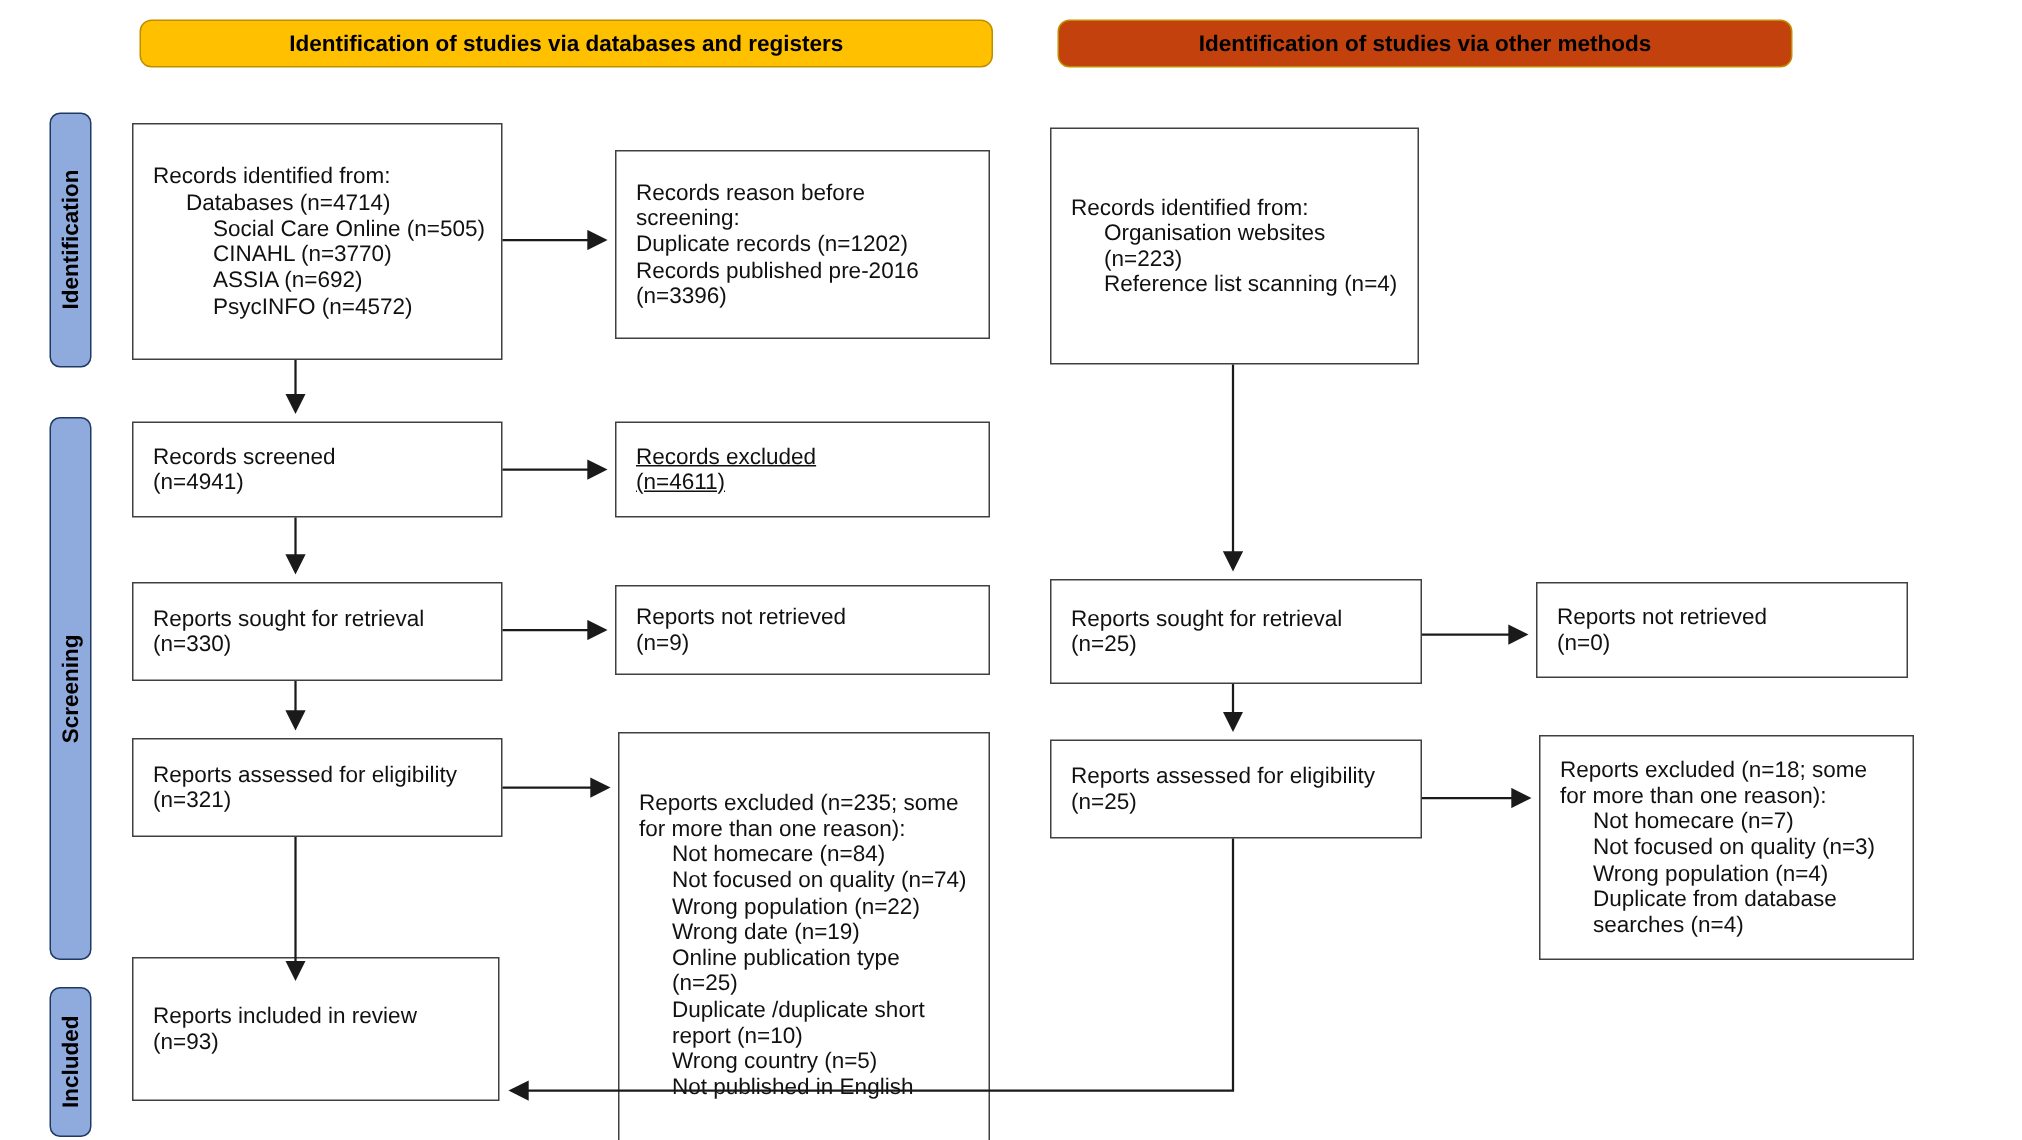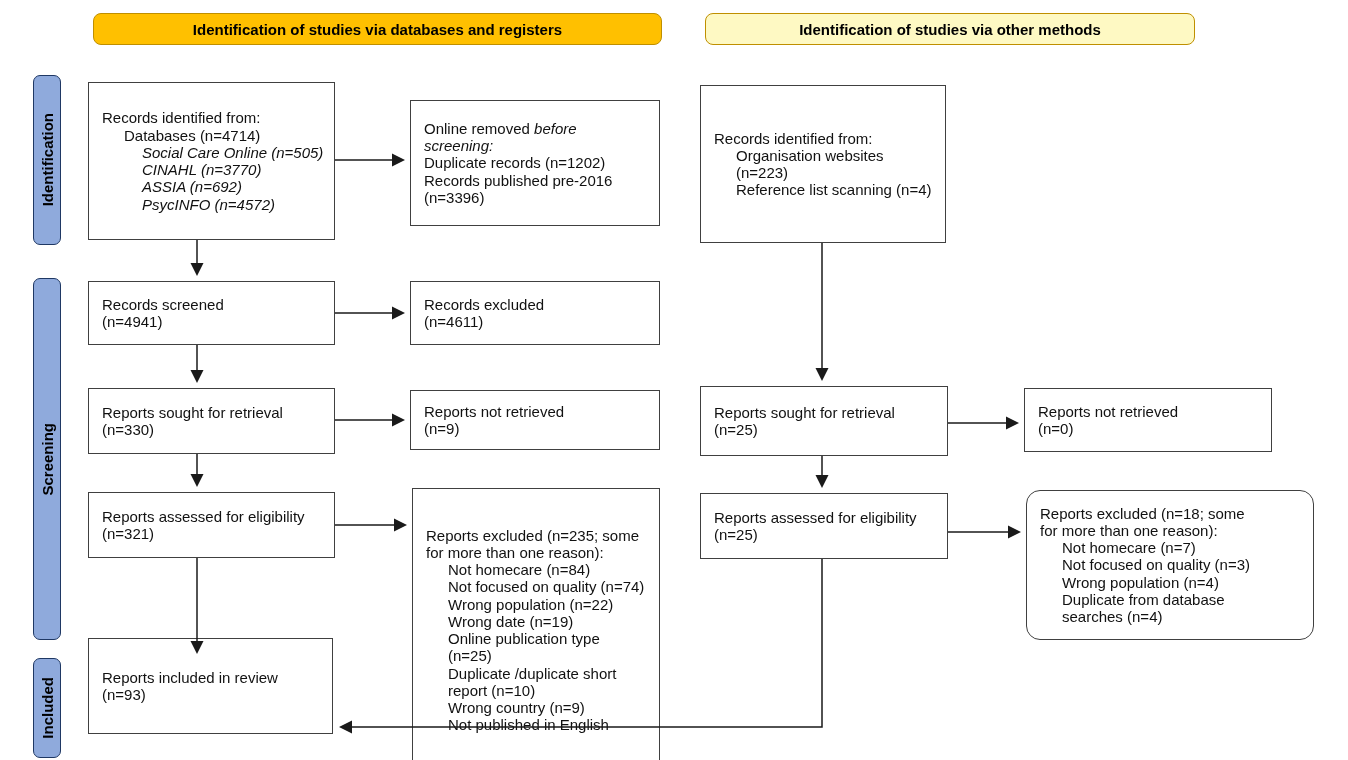--- a/index.html
+++ b/index.html
@@ -26,66 +26,66 @@
   #side-screening      { top:278px; height:360px; }
   #side-included       { top:658px; height:98px;  }
   .box {
     position:absolute; background:#fff; border:1.5px solid #404040;
     box-sizing:border-box; display:flex; flex-direction:column; justify-content:center;
     padding:5px 5px 5px 13px; font-size:15px; line-height:1.15;
   }
   .line { white-space:normal; }
   .line.ind1 { padding-left:22px; }
   .line.ind2 { padding-left:40px; }
-  .it { font-style:italic; }
+  .it { }
   
   #records-identified-db    { left:88px;  top:82px;  width:247px; height:158px; }
   #records-removed          { left:410px; top:100px; width:250px; height:126px; }
   #records-identified-other { left:700px; top:85px;  width:246px; height:158px; }
   #records-screened         { left:88px;  top:281px; width:247px; height:64px; }
-  #records-excluded         { left:410px; top:281px; width:250px; height:64px; }
+  #records-excluded         { left:410px; top:281px; width:250px; height:64px;text-decoration:underline; }
   #reports-sought-db        { left:88px;  top:388px; width:247px; height:66px; }
   #reports-not-retrieved-db { left:410px; top:390px; width:250px; height:60px; }
   #reports-sought-other     { left:700px; top:386px; width:248px; height:70px; }
   #reports-not-retrieved-other { left:1024px; top:388px; width:248px; height:64px; }
   #reports-assessed-db      { left:88px;  top:492px; width:247px; height:66px; }
   #reports-excluded-db      { left:412px; top:488px; width:248px; height:284px; }
   #reports-assessed-other   { left:700px; top:493px; width:248px; height:66px; }
-  #reports-excluded-other   { left:1026px; top:490px; width:288px; height:150px;border-radius:14px; }
+  #reports-excluded-other   { left:1026px; top:490px; width:250px; height:150px; }
   #reports-included         { left:88px;  top:638px; width:245px; height:96px; }
   #arrow-layer { position:absolute; left:0; top:0; pointer-events:none; }
 </style>
 </head>
 <body>
 
 <div id="stage">
 
   <div class="banner" id="banner-left" style="background: rgb(255, 192, 0); border: 1.5px solid rgb(191, 143, 0);">Identification of studies via databases and registers</div>
-  <div class="banner" id="banner-right" style="background: #fef9c3; border: 1.5px solid rgb(191, 143, 0);">Identification of studies via other methods</div>
+  <div class="banner" id="banner-right" style="background: #c2410c; border: 1.5px solid rgb(191, 143, 0);">Identification of studies via other methods</div>
 
   <div class="side-label" id="side-identification" style="background: rgb(143, 170, 220); border: 1.5px solid rgb(31, 56, 100);">
     <span>Identification</span>
   </div>
   <div class="side-label" id="side-screening" style="background: rgb(143, 170, 220); border: 1.5px solid rgb(31, 56, 100);">
     <span>Screening</span>
   </div>
   <div class="side-label" id="side-included" style="background: rgb(143, 170, 220); border: 1.5px solid rgb(31, 56, 100);">
     <span>Included</span>
   </div>
 
   <div class="box" id="records-identified-db">
       <div class="line ind0"><span>Records identified from:</span></div>
       <div class="line ind1"><span>Databases (n=4714)</span></div>
       <div class="line ind2"><span class="it">Social Care Online (n=505)</span></div>
       <div class="line ind2"><span class="it">CINAHL (n=3770)</span></div>
       <div class="line ind2"><span class="it">ASSIA (n=692)</span></div>
       <div class="line ind2"><span class="it">PsycINFO (n=4572)</span></div>
     </div>
   <div class="box" id="records-removed">
-      <div class="line ind0"><span>Online removed </span><span class="it">before</span></div>
+      <div class="line ind0"><span>Records reason </span><span class="it">before</span></div>
       <div class="line ind0"><span class="it">screening:</span></div>
       <div class="line ind0"><span>Duplicate records (n=1202)</span></div>
       <div class="line ind0"><span>Records published pre-2016</span></div>
       <div class="line ind0"><span>(n=3396)</span></div>
     </div>
   <div class="box" id="records-identified-other">
       <div class="line ind0"><span>Records identified from:</span></div>
       <div class="line ind1"><span>Organisation websites</span></div>
       <div class="line ind1"><span>(n=223)</span></div>
       <div class="line ind1"><span>Reference list scanning (n=4)</span></div>
@@ -122,21 +122,21 @@
       <div class="line ind0"><span>Reports excluded (n=235; some</span></div>
       <div class="line ind0"><span>for more than one reason):</span></div>
       <div class="line ind1"><span>Not homecare (n=84)</span></div>
       <div class="line ind1"><span>Not focused on quality (n=74)</span></div>
       <div class="line ind1"><span>Wrong population (n=22)</span></div>
       <div class="line ind1"><span>Wrong date (n=19)</span></div>
       <div class="line ind1"><span>Online publication type</span></div>
       <div class="line ind1"><span>(n=25)</span></div>
       <div class="line ind1"><span>Duplicate /duplicate short</span></div>
       <div class="line ind1"><span>report (n=10)</span></div>
-      <div class="line ind1"><span>Wrong country (n=9)</span></div>
+      <div class="line ind1"><span>Wrong country (n=5)</span></div>
       <div class="line ind1"><span>Not published in English</span></div>
     </div>
   <div class="box" id="reports-assessed-other">
       <div class="line ind0"><span>Reports assessed for eligibility</span></div>
       <div class="line ind0"><span>(n=25)</span></div>
     </div>
   <div class="box" id="reports-excluded-other">
       <div class="line ind0"><span>Reports excluded (n=18; some</span></div>
       <div class="line ind0"><span>for more than one reason):</span></div>
       <div class="line ind1"><span>Not homecare (n=7)</span></div>

